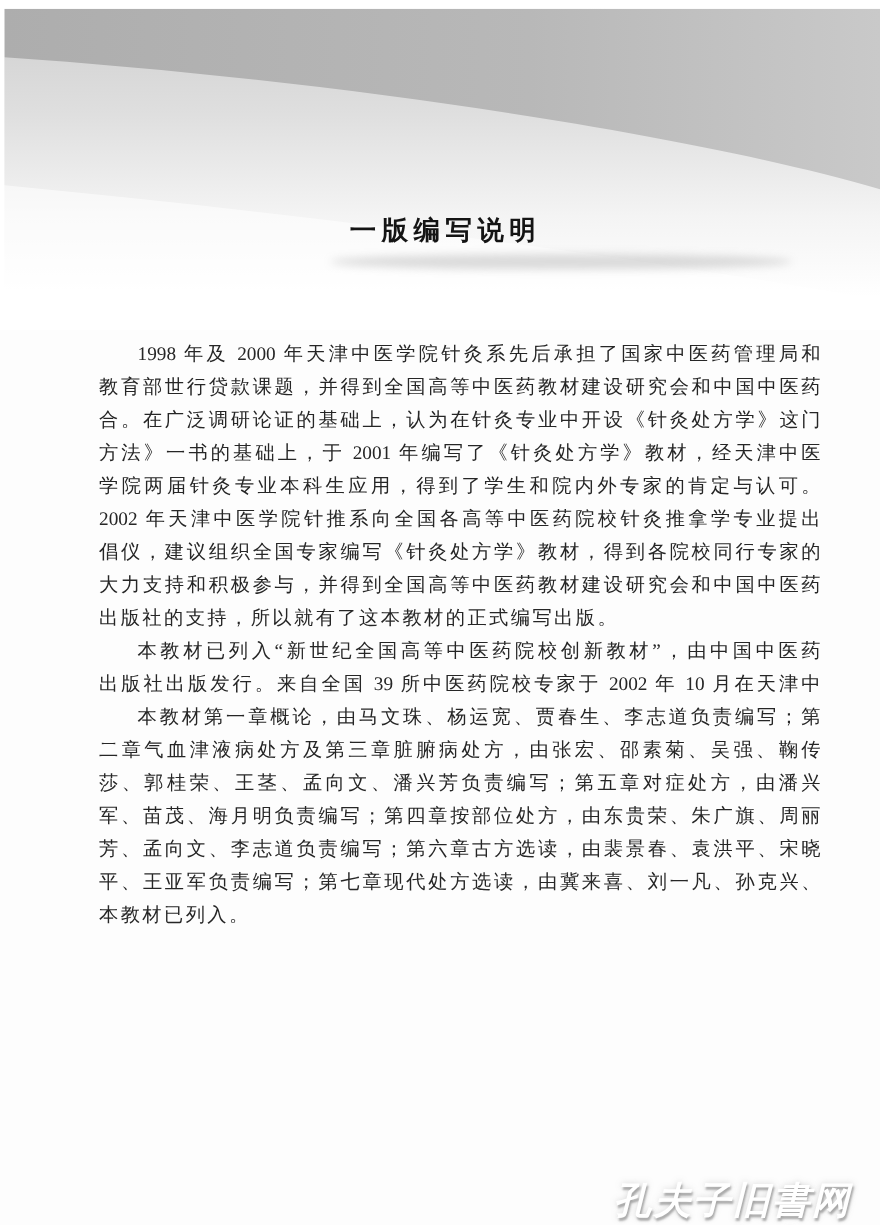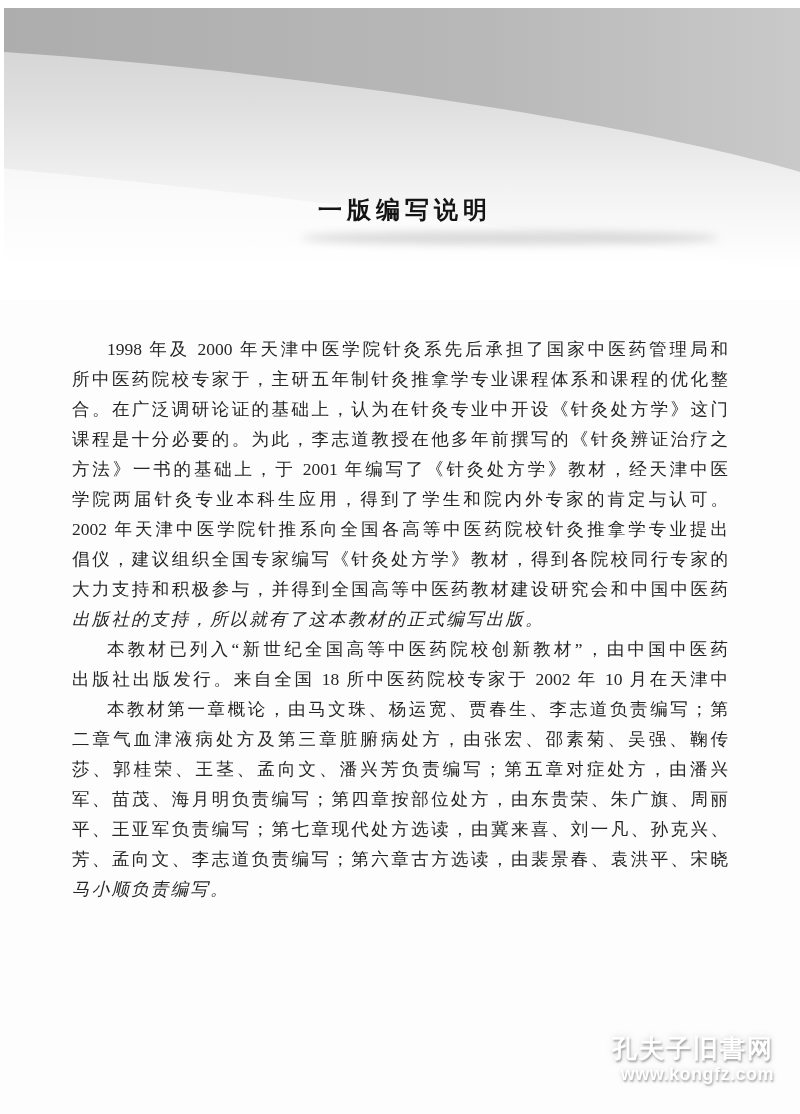--- a/index.html
+++ b/index.html
@@ -31,58 +31,58 @@
     font-size: 24px;
     line-height: 32px;
     letter-spacing: 5px;
     padding-left: 5px;
     color: var(--title-color, #141414);
   }
 
   
   .body-text {
     position: absolute;
-    left: 72px; top: 306px;
+    left: 90px; top: 306px;
     width: 656px;
     color: var(--text-color, #262626);
-    margin-top: 28px;
   }
   .para { margin: 0; }
   .line {
     height: 30px;
     line-height: 30px;
     font-size: 17.5px;
     text-align: justify;
     text-align-last: justify;
     text-justify: inter-character;
     white-space: normal;
     overflow: visible;
   }
   .line.first { text-indent: 2em; }
   .line.endline {
     text-align: left;
     text-align-last: left;
     letter-spacing: 2.2px;
-    font-style: italic;
   }
 
   
   .watermark {
     position: absolute;
     right: 26px; top: 1036px;
     text-align: right;
     color: var(--watermark-color, #ffffff);
     line-height: 1;
   }
   .watermark .wm-cn {
     font-family: "Liberation Serif", "DejaVu Serif", serif;
+    font-style: italic;
     font-weight: bold;
-    font-size: 25px;
+    font-size: 34px;
     letter-spacing: 2px;
     text-shadow: 1px 2px 2px rgba(110,110,110,0.55), 0 0 6px rgba(140,140,140,0.35);
+    margin-top: 40px;
   }
   .watermark .wm-url {
     margin-top: 4px;
     font-family: "Liberation Sans", "DejaVu Sans", sans-serif;
     font-weight: bold;
     font-size: 18px;
     letter-spacing: 0.5px;
     text-shadow: 1px 2px 2px rgba(120,120,120,0.55), 0 0 5px rgba(150,150,150,0.35);
   }
 </style>
@@ -123,42 +123,41 @@
       <rect x="0" y="0" width="800" height="8" fill="#ffffff"></rect>
       <rect x="0" y="0" width="4" height="300" fill="#ffffff"></rect>
     </svg>
   </div>
 
   <div class="page-title">一版编写说明</div>
 
   <div class="body-text">
       <div class="para">
         <div class="line first">1998 年及 2000 年天津中医学院针灸系先后承担了国家中医药管理局和</div>
-        <div class="line">所中医药院校专家于，主研五年制针灸推拿学专业课程体系和课程的优化整</div>
+        <div class="line">教育部世行贷款课题，并得到全国高等中医药教材建设研究会和中国中医药</div>
         <div class="line">合。在广泛调研论证的基础上，认为在针灸专业中开设《针灸处方学》这门</div>
-        <div class="line">课程是十分必要的。为此，李志道教授在他多年前撰写的《针灸辨证治疗之</div>
         <div class="line">方法》一书的基础上，于 2001 年编写了《针灸处方学》教材，经天津中医</div>
         <div class="line">学院两届针灸专业本科生应用，得到了学生和院内外专家的肯定与认可。</div>
         <div class="line">2002 年天津中医学院针推系向全国各高等中医药院校针灸推拿学专业提出</div>
         <div class="line">倡仪，建议组织全国专家编写《针灸处方学》教材，得到各院校同行专家的</div>
         <div class="line">大力支持和积极参与，并得到全国高等中医药教材建设研究会和中国中医药</div>
         <div class="line endline">出版社的支持，所以就有了这本教材的正式编写出版。</div>
       </div>
       <div class="para">
         <div class="line first">本教材已列入“新世纪全国高等中医药院校创新教材”，由中国中医药</div>
-        <div class="line">出版社出版发行。来自全国 18 所中医药院校专家于 2002 年 10 月在天津中</div>
+        <div class="line">出版社出版发行。来自全国 39 所中医药院校专家于 2002 年 10 月在天津中</div>
       </div>
       <div class="para">
         <div class="line first">本教材第一章概论，由马文珠、杨运宽、贾春生、李志道负责编写；第</div>
         <div class="line">二章气血津液病处方及第三章脏腑病处方，由张宏、邵素菊、吴强、鞠传</div>
         <div class="line">莎、郭桂荣、王茎、孟向文、潘兴芳负责编写；第五章对症处方，由潘兴</div>
         <div class="line">军、苗茂、海月明负责编写；第四章按部位处方，由东贵荣、朱广旗、周丽</div>
+        <div class="line">芳、孟向文、李志道负责编写；第六章古方选读，由裴景春、袁洪平、宋晓</div>
         <div class="line">平、王亚军负责编写；第七章现代处方选读，由冀来喜、刘一凡、孙克兴、</div>
-        <div class="line">芳、孟向文、李志道负责编写；第六章古方选读，由裴景春、袁洪平、宋晓</div>
-        <div class="line endline">马小顺负责编写。</div>
+        <div class="line endline">本教材已列入。</div>
       </div>
     </div>
 
   <div class="watermark">
     <div class="wm-cn">孔夫子旧書网</div>
     <div class="wm-url">www.kongfz.com</div>
   </div>
 
 </div>
 

